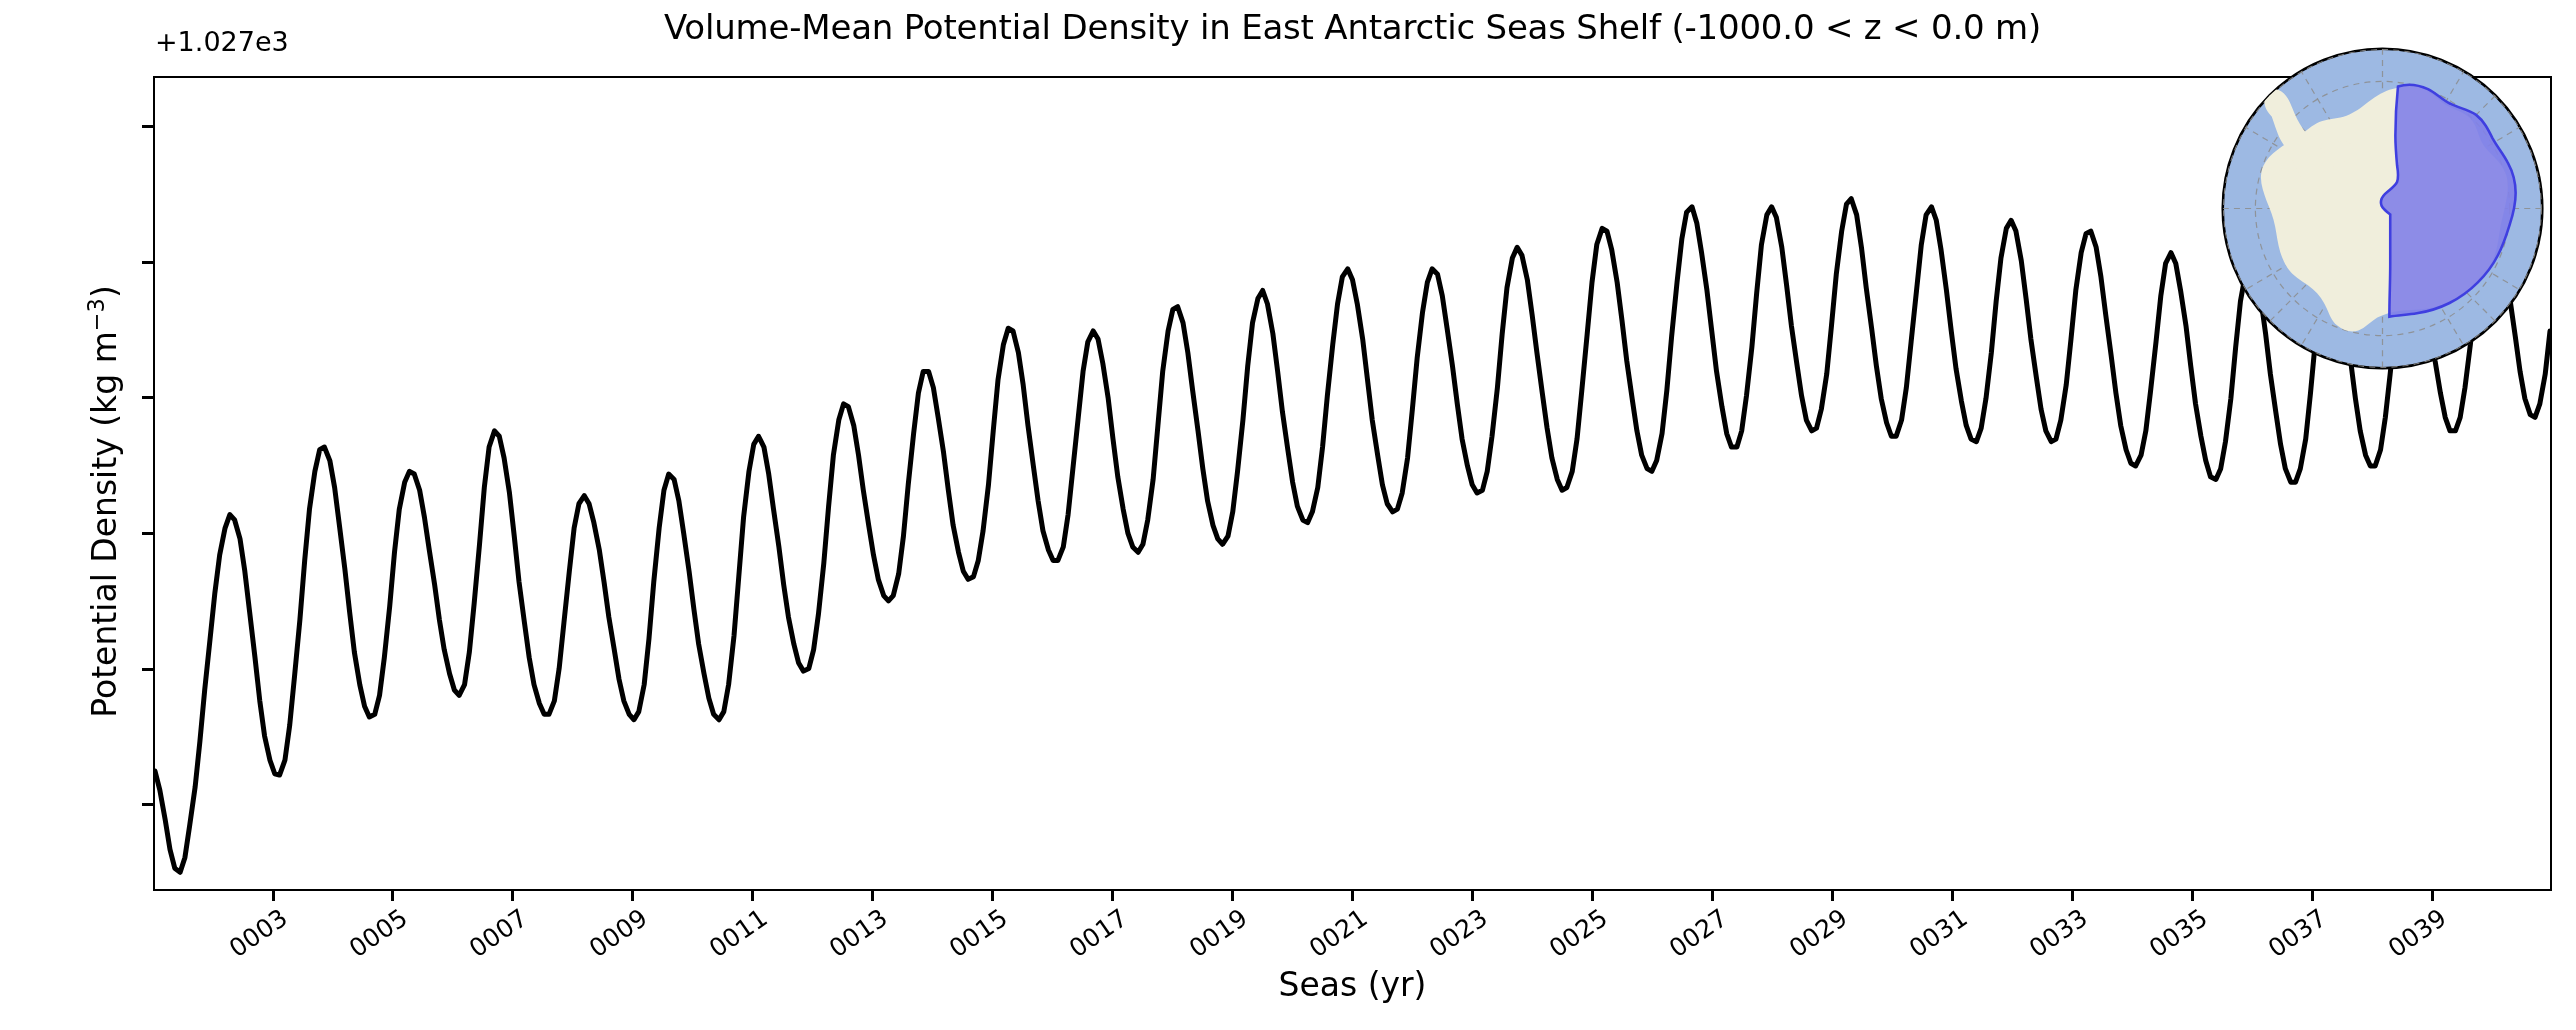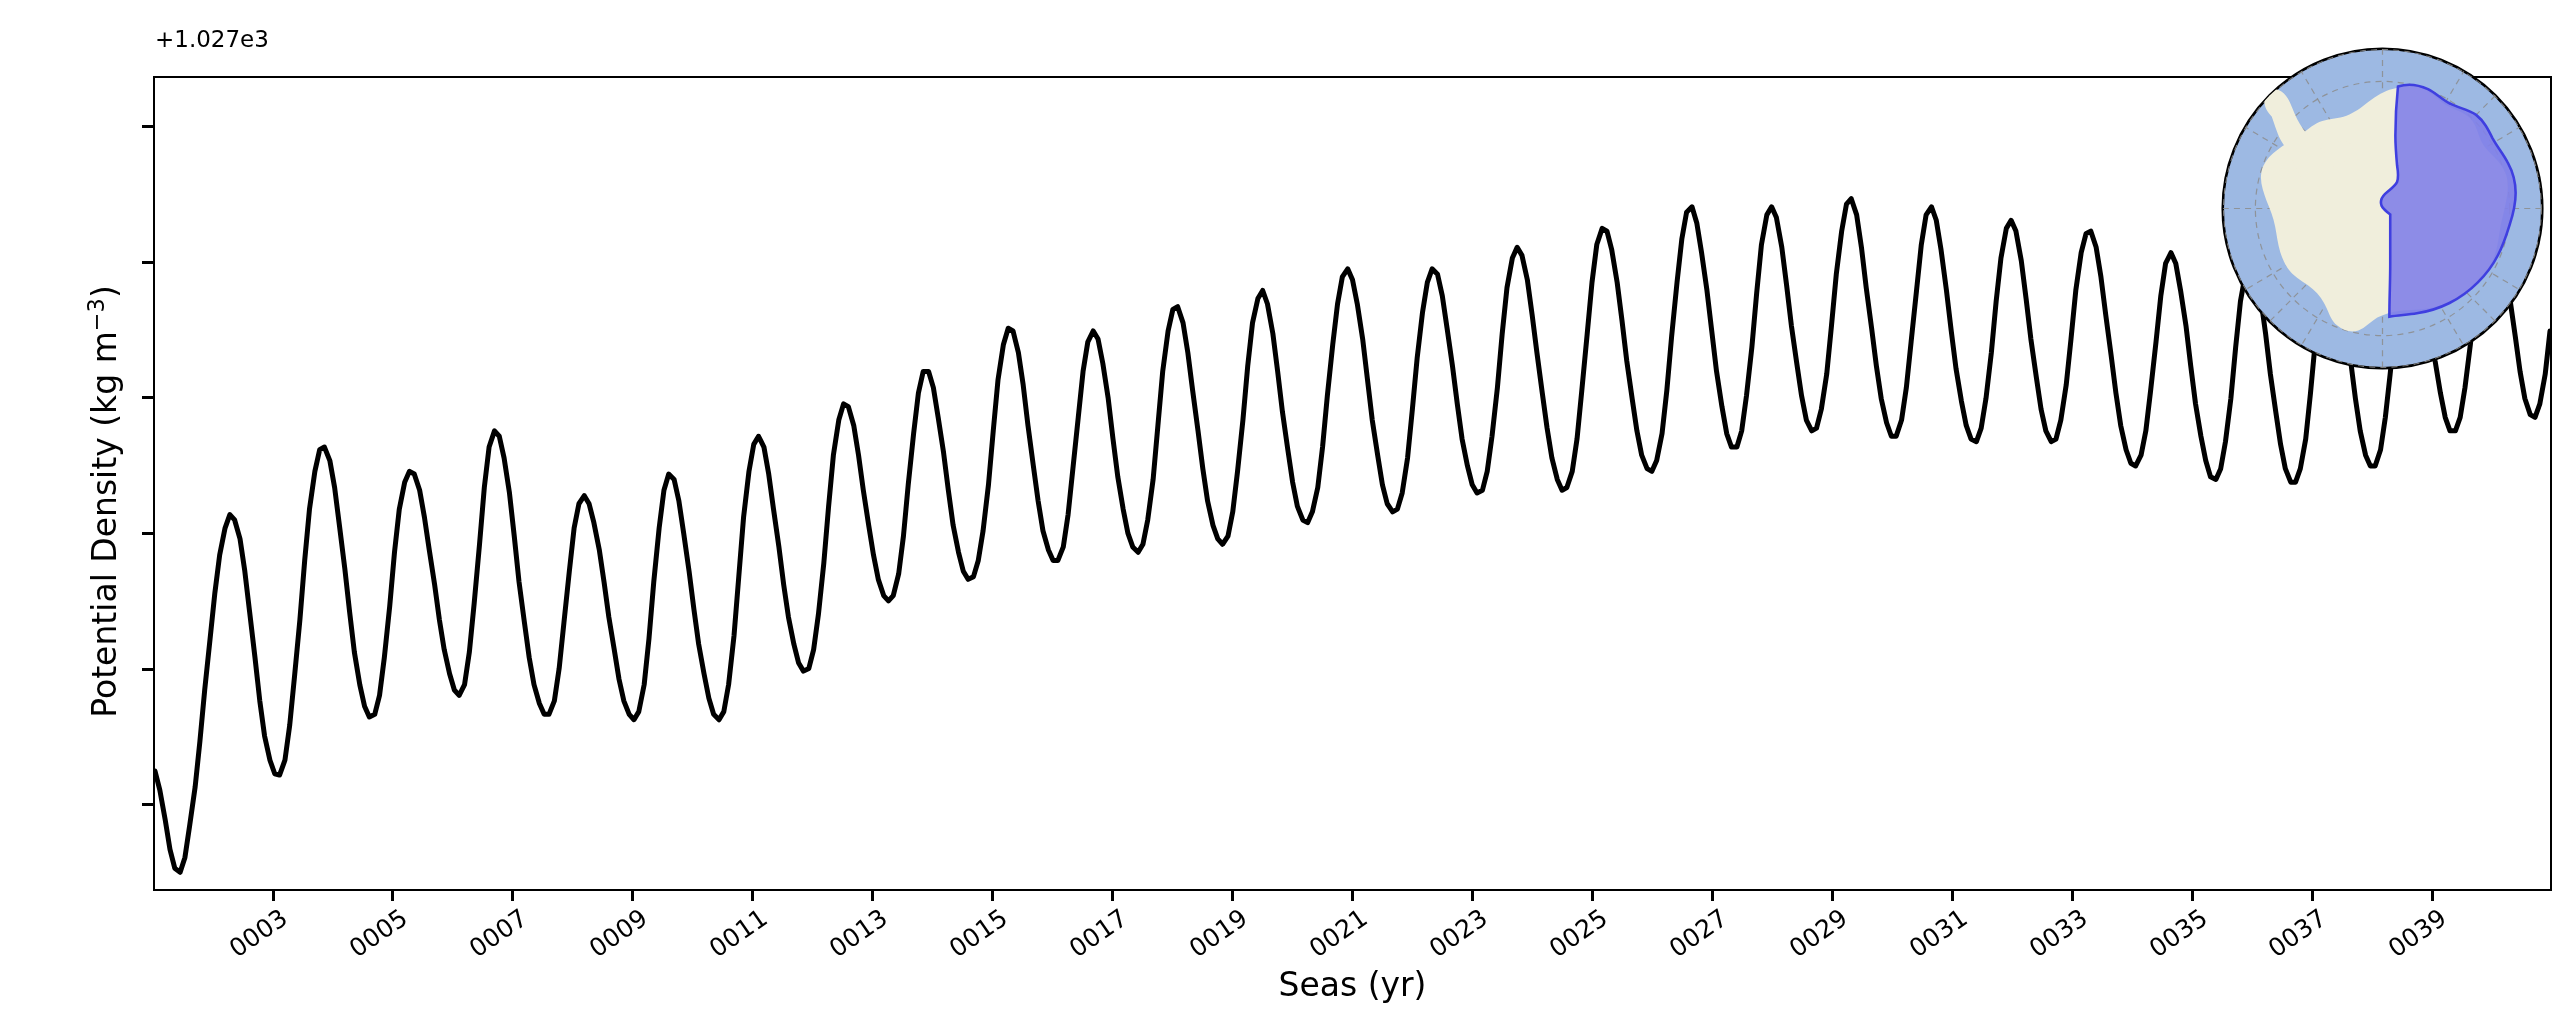--- a/index.html
+++ b/index.html
@@ -36,21 +36,21 @@
     letter-spacing: -0.2px;
     white-space: nowrap;
     z-index: 6;
   }
 
   
   #y-offset-label {
     position: absolute;
     left: 155px;
     top: 26px;
-    font-size: 23px;
+    font-size: 27px;
     color: #000000;
     z-index: 6;
     white-space: nowrap;
   }
 
   
   #x-axis-label {
     position: absolute;
     left: 153px;
     top: 965px;
@@ -133,20 +133,21 @@
     height: 335px;
     z-index: 5;
   }
   #inset-map svg { display: block; }
 </style>
 </head>
 <body>
 
 <div id="figure">
 
+  <div id="chart-title">Volume-Mean Potential Density in East Antarctic Seas Shelf (-1000.0 &lt; z &lt; 0.0 m)</div>
 
   <div id="y-offset-label">+1.027e3</div>
 
   <div id="y-axis-label">
     Potential Density (kg m<sup>−3</sup>)
   </div>
 
   <div id="x-axis-label">Seas (yr)</div>
 
   <div id="ytick-layer">

